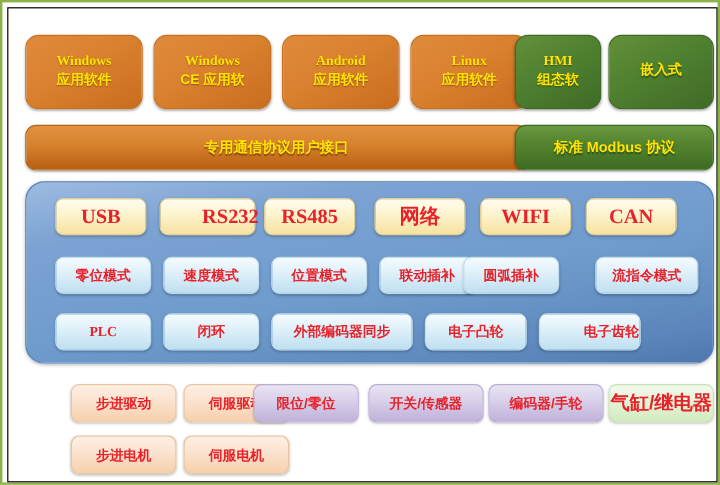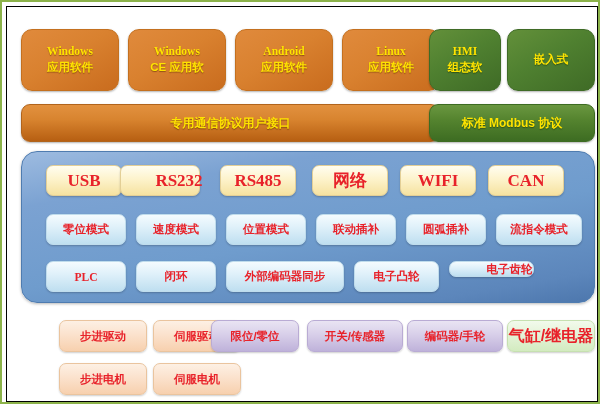--- a/index.html
+++ b/index.html
@@ -178,21 +178,21 @@
         <span>标准 Modbus 协议</span>
       </div>
     </div>
 
     <div class="core" style="left:14px;top:144px;width:574px;height:152px;">
 
       <div>
         <div class="btn cream" style="left:24px;top:13px;width:76px;height:31px;">
           <span class="lat">USB</span>
         </div>
-        <div class="btn cream" style="left:98px;top:13px;width:80px;height:31px;padding-left:38px;">
+        <div class="btn cream" style="left:111px;top:13px;width:80px;height:31px;padding-left:38px;">
           <span class="lat">RS232</span>
         </div>
         <div class="btn cream" style="left:198px;top:13px;width:76px;height:31px;">
           <span class="lat">RS485</span>
         </div>
         <div class="btn cream" style="left:290px;top:13px;width:76px;height:31px;">
           <span>网络</span>
         </div>
         <div class="btn cream" style="left:378px;top:13px;width:76px;height:31px;">
           <span class="lat">WIFI</span>
@@ -208,42 +208,42 @@
         </div>
         <div class="btn paleblue" style="left:114px;top:62px;width:80px;height:31px;">
           <span>速度模式</span>
         </div>
         <div class="btn paleblue" style="left:204px;top:62px;width:80px;height:31px;">
           <span>位置模式</span>
         </div>
         <div class="btn paleblue" style="left:294px;top:62px;width:80px;height:31px;">
           <span>联动插补</span>
         </div>
-        <div class="btn paleblue" style="left:384px;top:62px;width:80px;height:31px;">
+        <div class="btn paleblue" style="left:364px;top:62px;width:80px;height:31px;">
           <span>圆弧插补</span>
         </div>
         <div class="btn paleblue" style="left:474px;top:62px;width:86px;height:31px;">
           <span>流指令模式</span>
         </div>
       </div>
 
       <div>
         <div class="btn paleblue" style="left:24px;top:109px;width:80px;height:31px;">
           <span class="lat">PLC</span>
         </div>
         <div class="btn paleblue" style="left:114px;top:109px;width:80px;height:31px;">
           <span>闭环</span>
         </div>
         <div class="btn paleblue" style="left:204px;top:109px;width:118px;height:31px;">
           <span>外部编码器同步</span>
         </div>
         <div class="btn paleblue" style="left:332px;top:109px;width:85px;height:31px;">
           <span>电子凸轮</span>
         </div>
-        <div class="btn paleblue" style="left:427px;top:109px;width:85px;height:16px;padding-left:36px;">
+        <div class="btn paleblue" style="left:427px;top:109px;width:85px;height:31px;padding-left:36px;">
           <span>电子齿轮</span>
         </div>
       </div>
     </div>
 
     <div>
 
       <div class="btn peach" style="left:16px;top:313px;width:88px;height:32px;">
         <span>步进驱动</span>
       </div>

